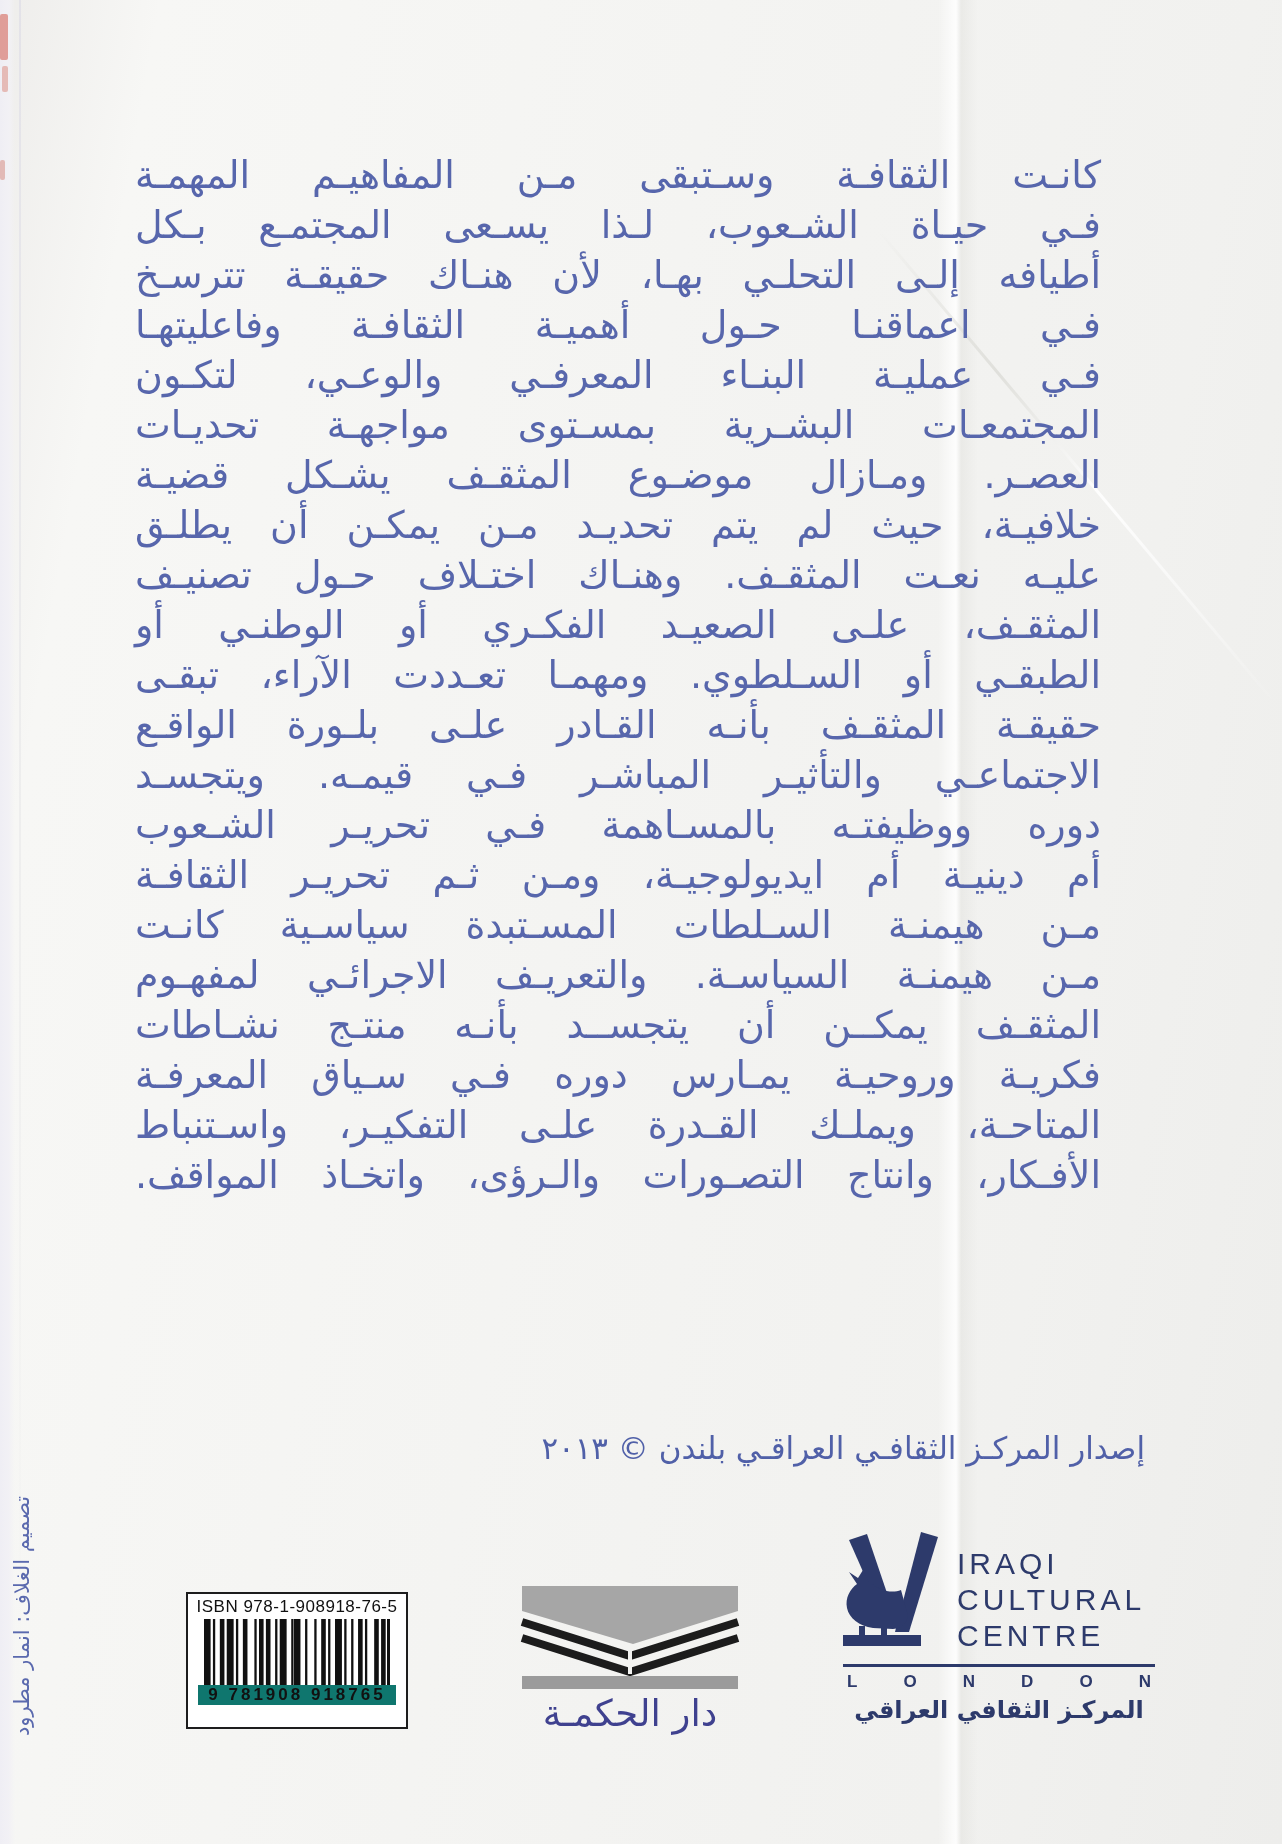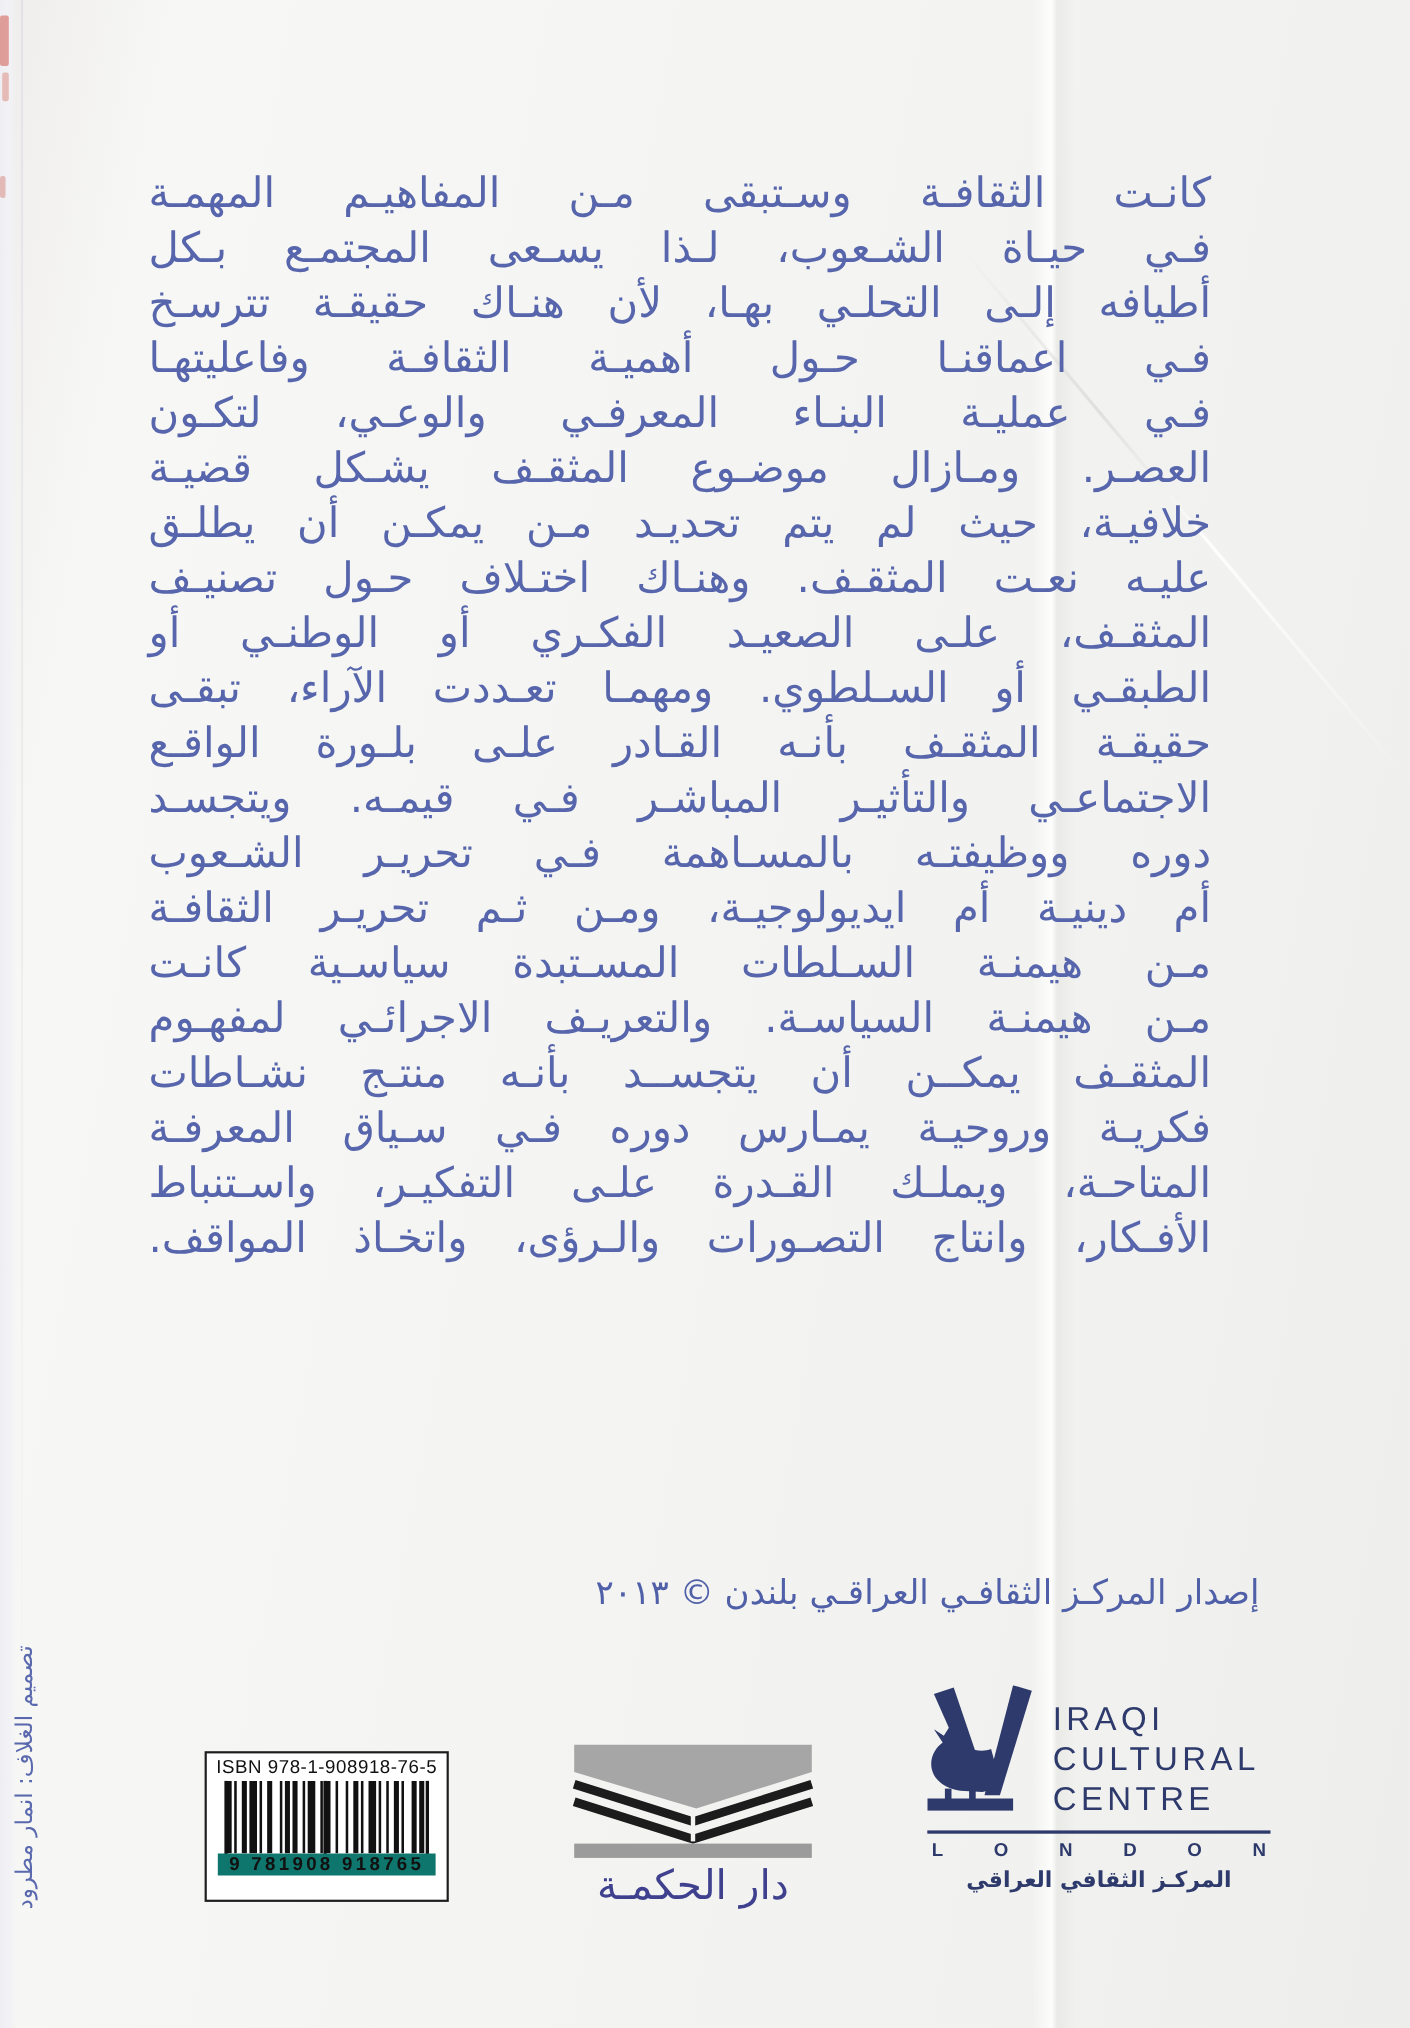--- a/index.html
+++ b/index.html
@@ -90,21 +90,21 @@
     font-family:"Liberation Sans",sans-serif;
   }
   .icc-rule{border-top:3px solid #2d3a6b;margin-top:2px;width:100%;}
   .icc-city{
     margin-top:5px;font-size:17px;font-weight:600;letter-spacing:0;
     display:flex;justify-content:space-between;padding:0 4px;
     font-family:"Liberation Sans",sans-serif;
   }
   .icc-arabic{
     margin-top:4px;direction:rtl;text-align:center;
-    font-size:20px;font-weight:bold;letter-spacing:0;
+    font-size:24px;font-weight:bold;letter-spacing:0;
   }
 </style>
 </head>
 <body>
 
 <div class="page">
 
   <div class="left-band"></div>
   <div class="left-hairline"></div>
   <div class="speck s1"></div>
@@ -112,20 +112,21 @@
   <div class="speck s3"></div>
   <div class="crease-right"></div>
   <div class="crease-diag"></div>
 
   <div class="paragraph" id="paragraph">
       <div class="pline">كانـت الثقافـة وسـتبقى مـن المفاهيـم المهمـة</div>
       <div class="pline">فـي حيـاة الشـعوب، لـذا يسـعى المجتمـع بـكل</div>
       <div class="pline">أطيافه إلـى التحلـي بهـا، لأن هنـاك حقيقـة تترسـخ</div>
       <div class="pline">فـي اعماقنـا حـول أهميـة الثقافـة وفاعليتهـا</div>
       <div class="pline">فـي عمليـة البنـاء المعرفـي والوعـي، لتكـون</div>
+      <div class="pline">المجتمعـات البشـرية بمسـتوى مواجهـة تحديـات</div>
       <div class="pline">العصـر. ومـازال موضـوع المثقـف يشـكل قضيـة</div>
       <div class="pline">خلافيـة، حيث لم يتم تحديـد مـن يمكـن أن يطلـق</div>
       <div class="pline">عليـه نعـت المثقـف. وهنـاك اختـلاف حـول تصنيـف</div>
       <div class="pline">المثقـف، علـى الصعيـد الفكـري أو الوطنـي أو</div>
       <div class="pline">الطبقـي أو السـلطوي. ومهمـا تعـددت الآراء، تبقـى</div>
       <div class="pline">حقيقـة المثقـف بأنـه القـادر علـى بلـورة الواقـع</div>
       <div class="pline">الاجتماعـي والتأثيـر المباشـر فـي قيمـه. ويتجسـد</div>
       <div class="pline">دوره ووظيفتـه بالمسـاهمة فـي تحريـر الشـعوب</div>
       <div class="pline">أم دينيـة أم ايديولوجيـة، ومـن ثـم تحريـر الثقافـة</div>
       <div class="pline">مـن هيمنـة السـلطات المسـتبدة سياسـية كانـت</div>

